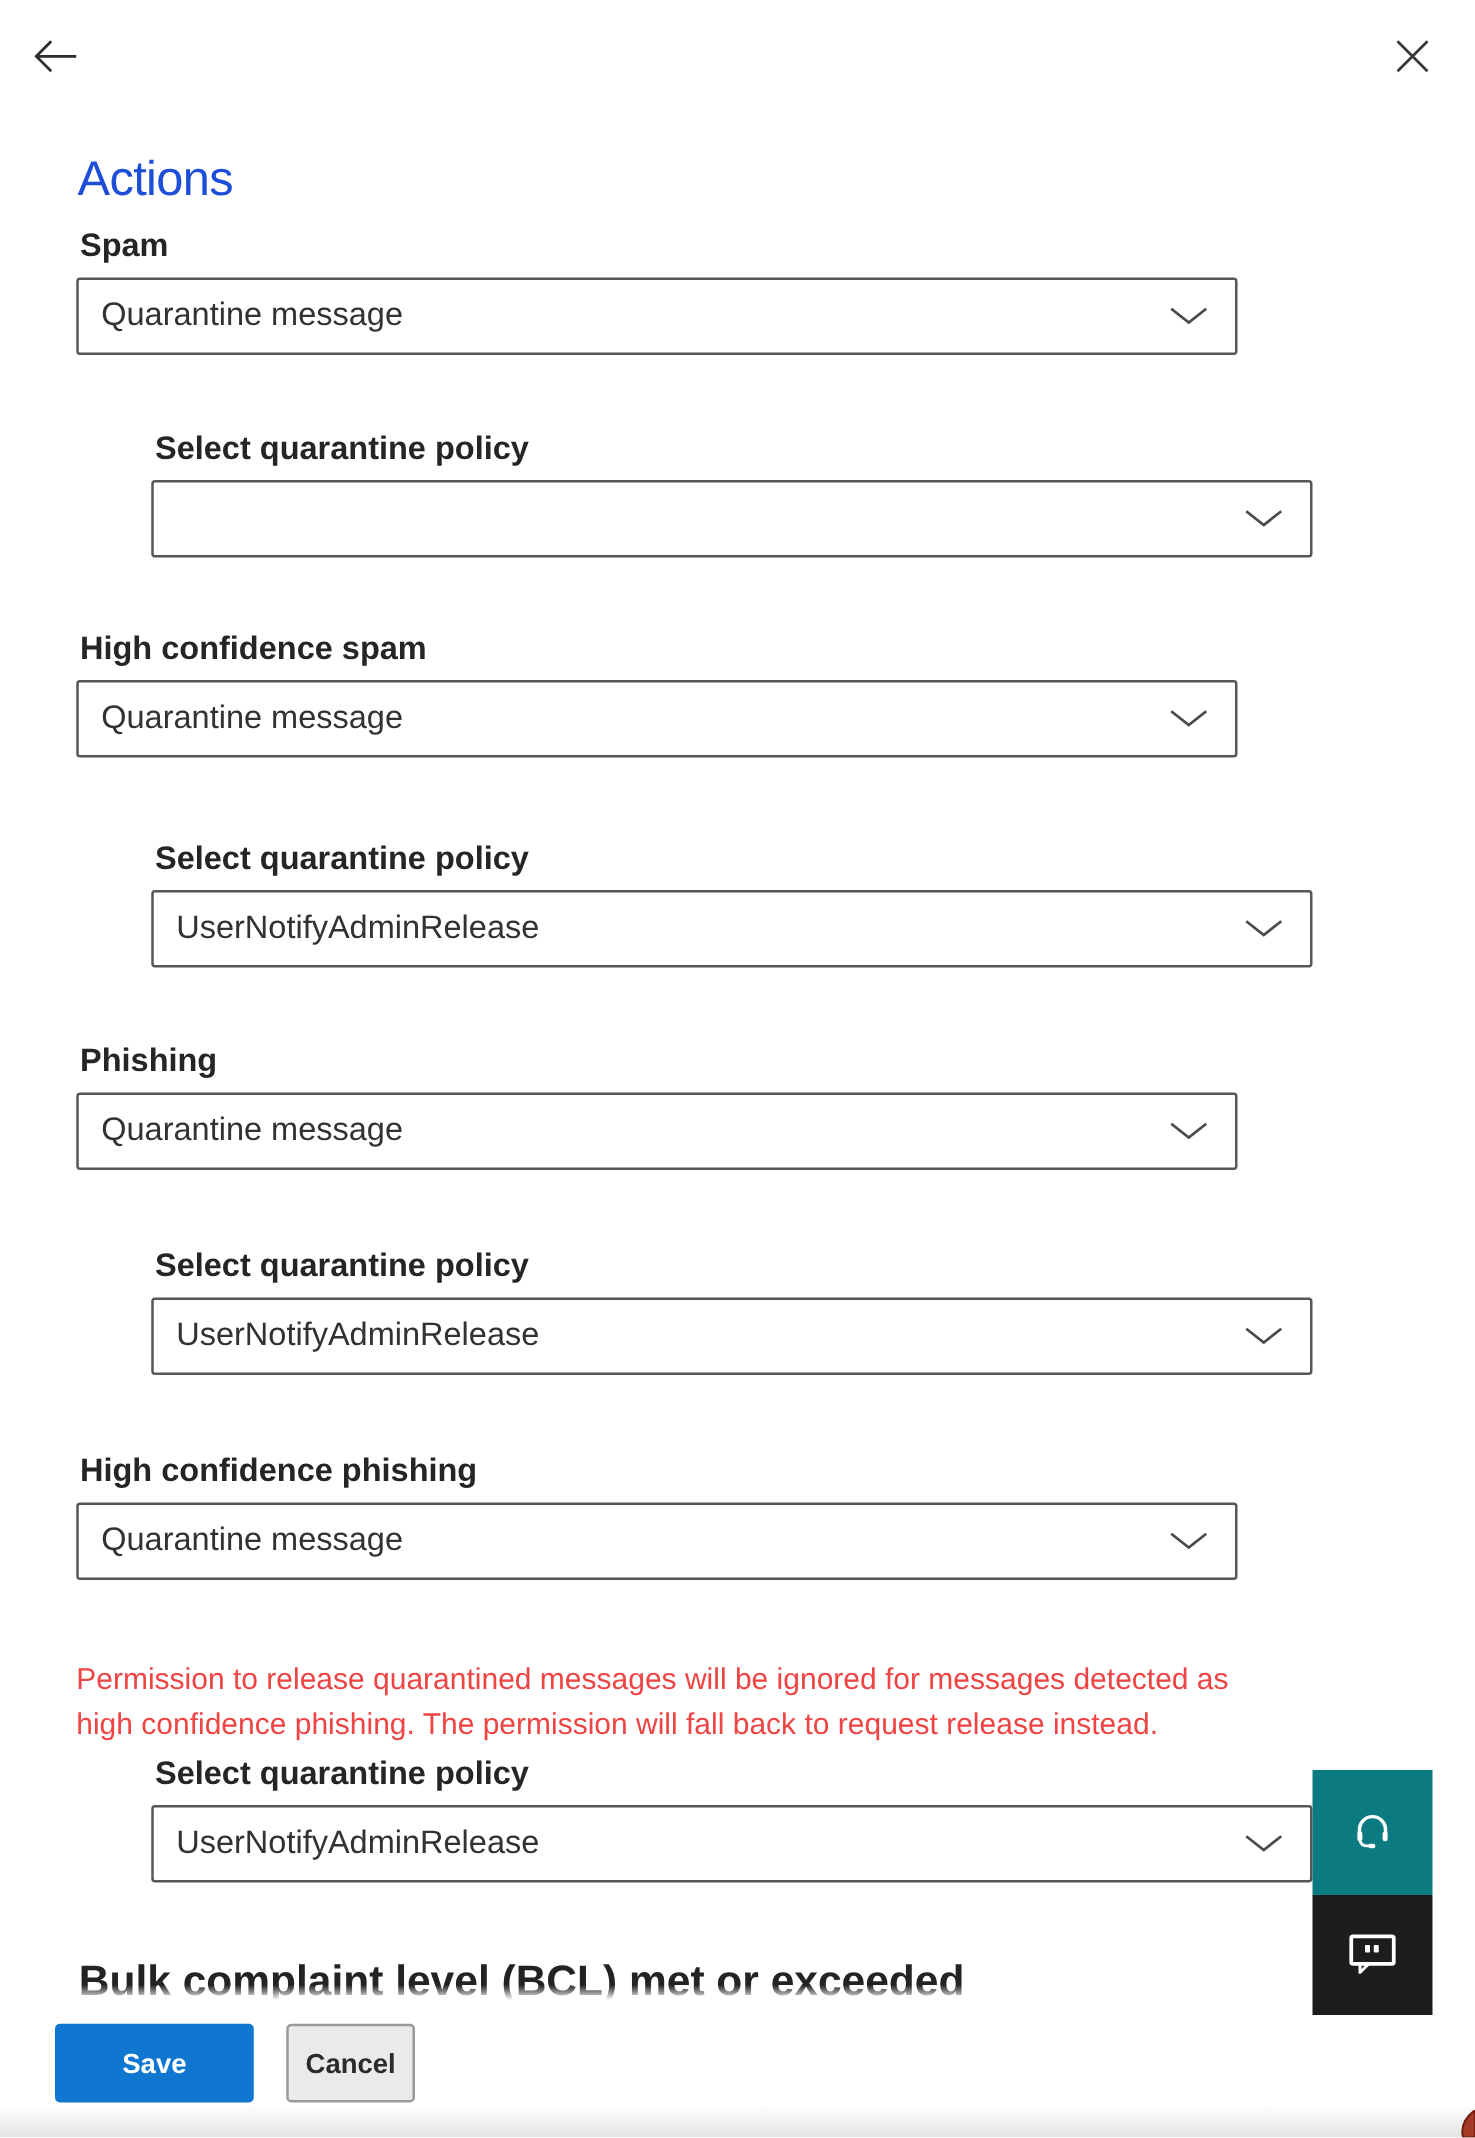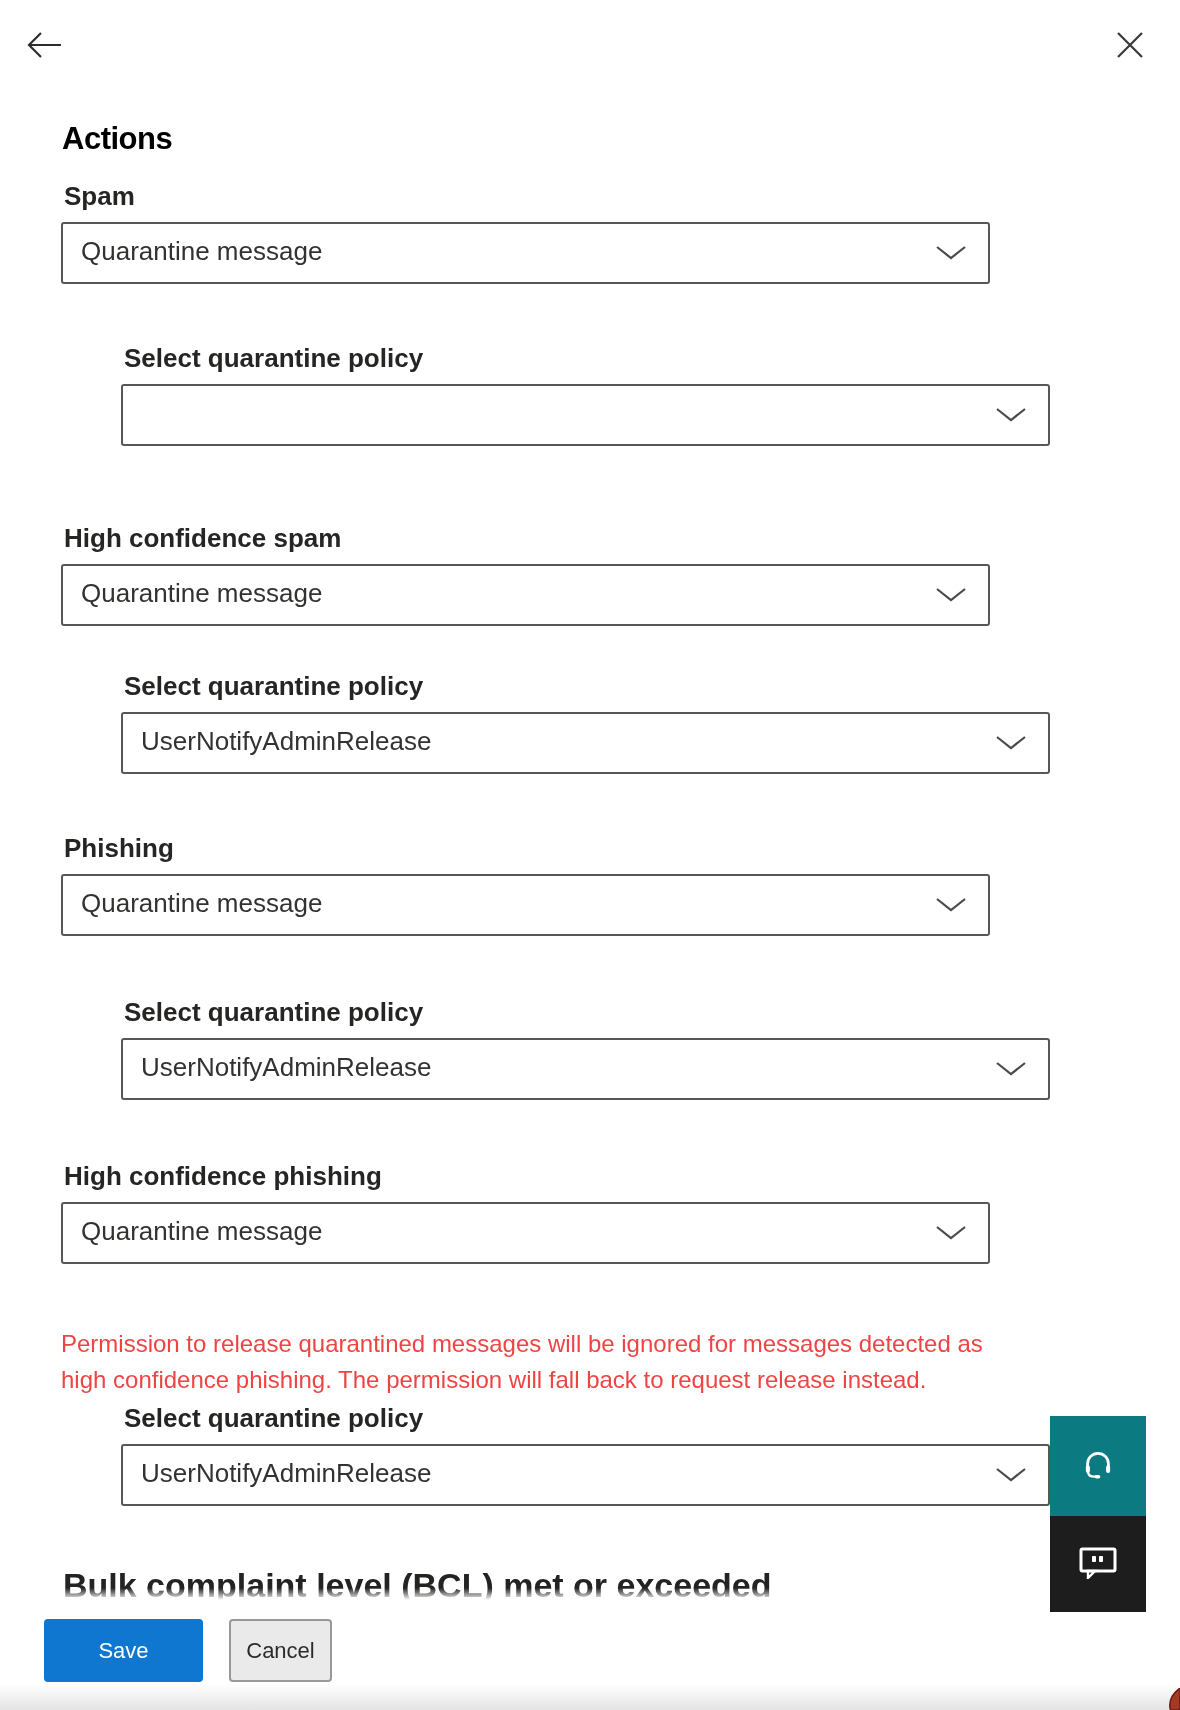--- a/index.html
+++ b/index.html
@@ -17,21 +17,21 @@
     position:absolute; width:44px; height:44px;
     display:flex; align-items:center; justify-content:center;
     background:transparent; border:none; cursor:pointer; padding:0;
   }
   .back-btn  { left:22px; top:24px; }
   .close-btn { left:1108px; top:24px; }
 
   
   .page-title {
     position:absolute; left:62px; top:96px;
-    font-size:31px; font-weight:700; color:#000000;
+    font-size:39px; font-weight:400; color:#1d4ed8;
     line-height:44px; letter-spacing:-0.5px;
   }
 
   
   .field { position:absolute; }
   .field .flabel {
     display:block; font-size:26px; font-weight:700;
     color:#262524; line-height:28px; margin:0 0 12px 3px;
   }
   .selectbox {
@@ -44,21 +44,21 @@
     font-size:26px; color:#333230; white-space:nowrap;
     overflow:hidden; text-overflow:ellipsis;
   }
   .selectbox .chev {
     position:absolute; right:22px; top:50%; margin-top:-8px;
     width:30px; height:16px; pointer-events:none;
   }
 
   .g1 { left:61px;  top:182px;  }
   .g2 { left:121px; top:344px;  }
-  .g3 { left:61px;  top:524px;  }
+  .g3 { left:61px;  top:504px;  }
   .g4 { left:121px; top:672px;  }
   .g5 { left:61px;  top:834px;  }
   .g6 { left:121px; top:998px;  }
   .g7 { left:61px;  top:1162px; }
   .g8 { left:121px; top:1404px; }
 
   
   .note {
     position:absolute; left:61px; top:1302px; width:972px;
     font-size:24px; line-height:36px; color:#ef4444;
@@ -82,21 +82,21 @@
   
   .footer {
     position:absolute; left:0; top:1588px; width:1180px; height:122px;
     background:linear-gradient(to bottom,
       rgba(255,255,255,0) 0px, #ffffff 12px,
       #ffffff 96px, #e4e4e4 122px);
     z-index:2;
   }
   .btn {
     position:absolute; top:31px; height:63px;
-    border-radius:4px; font-size:22px; font-weight:400;
+    border-radius:4px; font-size:22px; font-weight:700;
     font-family:"Liberation Sans", sans-serif;
     display:flex; align-items:center; justify-content:center;
     cursor:pointer;
   }
   .save-btn {
     left:44px; width:159px;
     background:#0f77d0; color:#ffffff; border:none;
   }
   .cancel-btn {
     left:229px; width:103px;

